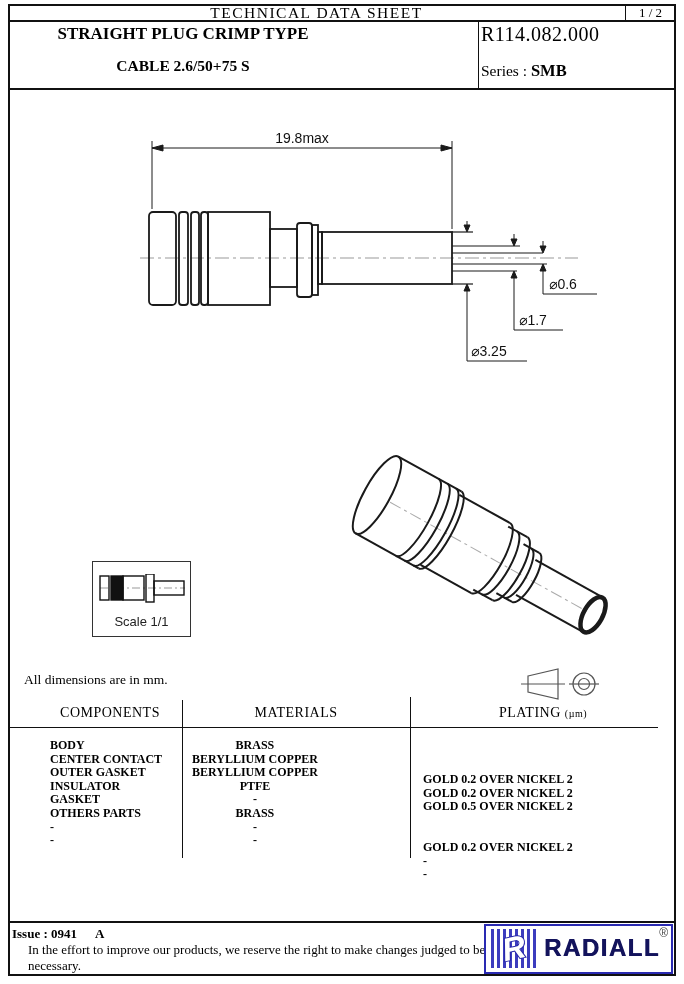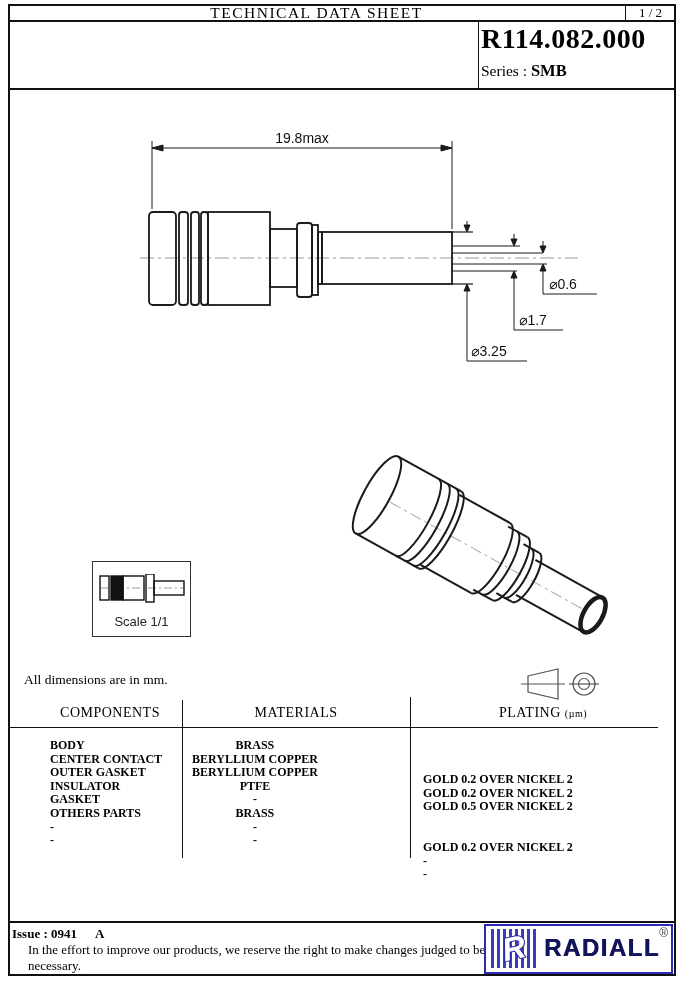--- a/index.html
+++ b/index.html
@@ -9,21 +9,21 @@
   .outer-border{left:8px;top:4px;width:668px;height:972px;border:2px solid #111;box-sizing:border-box;}
   .hline{left:8px;width:668px;height:0;border-top:2px solid #111;}
   .hline-thin{height:0;border-top:1.5px solid #111;}
   .vline{width:0;border-left:1.5px solid #111;}
   .title-row{left:8px;top:4px;width:617px;height:17px;text-align:center;
              font-size:15.5px;letter-spacing:1.5px;line-height:17px;}
   .page-num{left:625px;top:4px;width:51px;height:17px;text-align:center;font-size:13px;line-height:17px;}
   .prod-wrap{left:8px;top:24px;width:350px;text-align:center;}
   .prod-line1{font-weight:bold;font-size:17px;}
   .prod-line2{font-weight:bold;font-size:15.5px;margin-top:13px;}
-  .part-number{left:481px;top:23px;font-weight:bold;font-size:28px;letter-spacing:.5px;}
+  .part-number{left:481px;top:23px;font-weight:normal;font-size:20px;letter-spacing:.5px;}
   .series-line{left:481px;top:61px;font-size:15.5px;text-align:center;}
   .series-line b{font-size:16.5px;}
   svg text{font-family:"Liberation Sans","DejaVu Sans",sans-serif;}
   .units-note{left:24px;top:672px;font-size:13.5px;}
   .scale-box{left:92px;top:561px;width:99px;height:76px;border:1.5px solid #333;box-sizing:border-box;}
   .scale-label{position:absolute;left:0;bottom:7px;width:100%;text-align:center;
                font-family:"Liberation Sans","DejaVu Sans",sans-serif;font-size:13px;color:#222;}
   .col-head{top:705px;font-size:14px;letter-spacing:.5px;text-align:center;}
   .col-head .unit{font-size:10px;}
   .tcol{top:739px;font-weight:bold;font-size:12px;}
@@ -48,20 +48,24 @@
 
   <div class="abs outer-border"></div>
   <div class="abs hline" style="top:20px;"></div>
   <div class="abs hline" style="top:88px;"></div>
   <div class="abs vline" style="left:625px;top:4px;height:16px;"></div>
   <div class="abs vline" style="left:478px;top:20px;height:68px;"></div>
   <div class="abs hline" style="top:921px;"></div>
 
   <div class="abs title-row">TECHNICAL DATA SHEET</div>
   <div class="abs page-num">1 / 2</div>
+  <div class="abs prod-wrap">
+    <div class="prod-line1">STRAIGHT PLUG CRIMP TYPE</div>
+    <div class="prod-line2">CABLE 2.6/50+75 S</div>
+  </div>
   <div class="abs part-number">R114.082.000</div>
   <div class="abs series-line"><span>Series : </span><b>SMB</b></div>
 
   <svg class="abs" style="left:130px;top:125px;" width="480" height="250" viewBox="0 0 480 250">
     <g stroke="#1a1a1a" stroke-width="1" fill="none">
 
       <line x1="22" y1="23" x2="322" y2="23"></line>
       <polygon points="22,23 33,20 33,26" fill="#1a1a1a"></polygon>
       <polygon points="322,23 311,20 311,26" fill="#1a1a1a"></polygon>
       <line x1="22" y1="16" x2="22" y2="84"></line>

